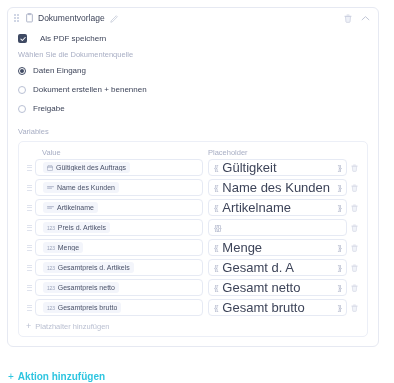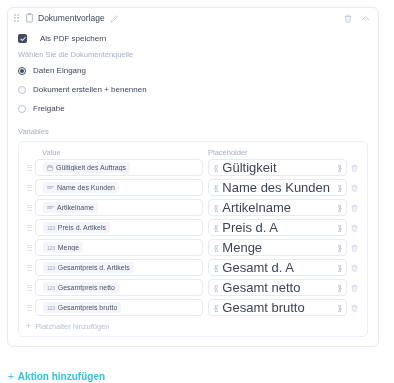--- a/index.html
+++ b/index.html
@@ -479,21 +479,20 @@
             </span>
         </span>
         <div class="value-box">
           <span class="chip">
             <span class="chip-num">123</span>
             <span class="chip-text">Preis d. Artikels</span>
           </span>
         </div>
         <div class="ph-box">
           <span class="brace">{{</span>
-          <span class="ph-text">Preis d. A</span>
           <span class="brace">}}</span>
         </div>
         <span class="row-del">
           <svg width="7" height="8" viewBox="0 0 12 13">
             <path d="M2.2 3.2h7.6l-.7 8.2a1 1 0 0 1-1 .9H3.9a1 1 0 0 1-1-.9z" fill="#eef1f8" stroke="#c2c8da" stroke-width="1"></path>
             <path d="M1.2 3.2h9.6M4.6 1.2h2.8" stroke="#c2c8da" stroke-width="1" fill="none" stroke-linecap="round"></path>
           </svg>
         </span>
       </div>
 

